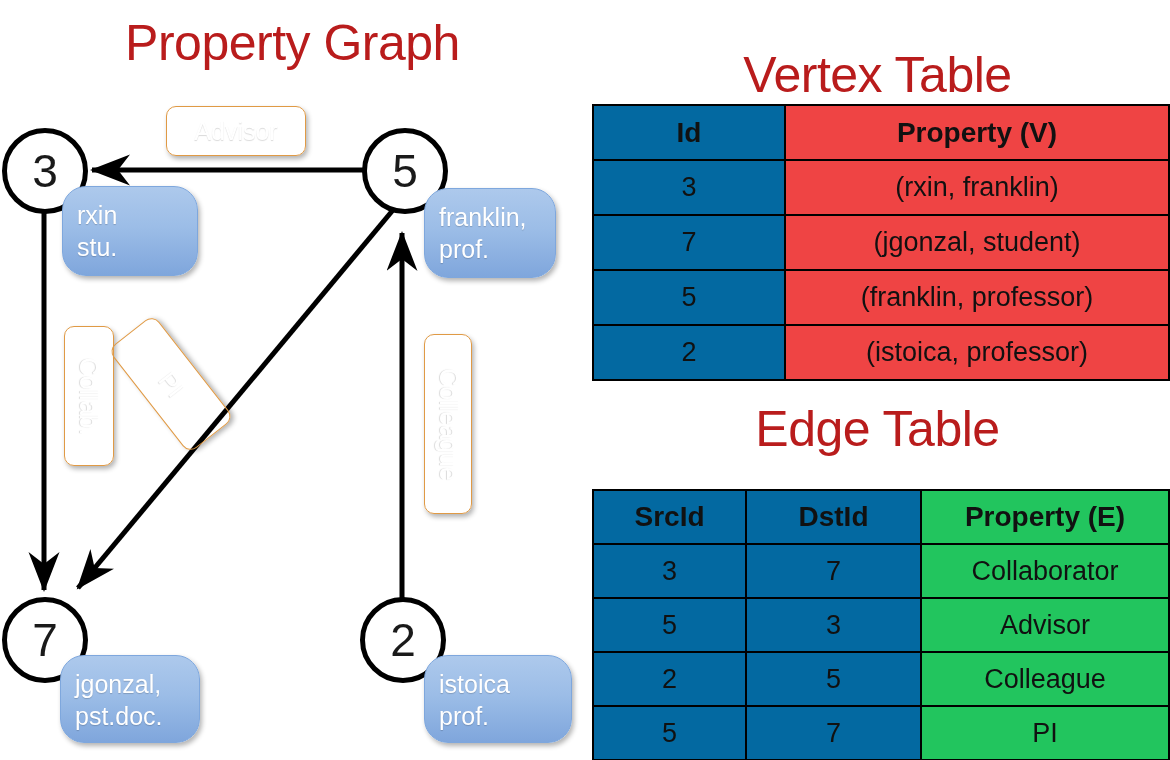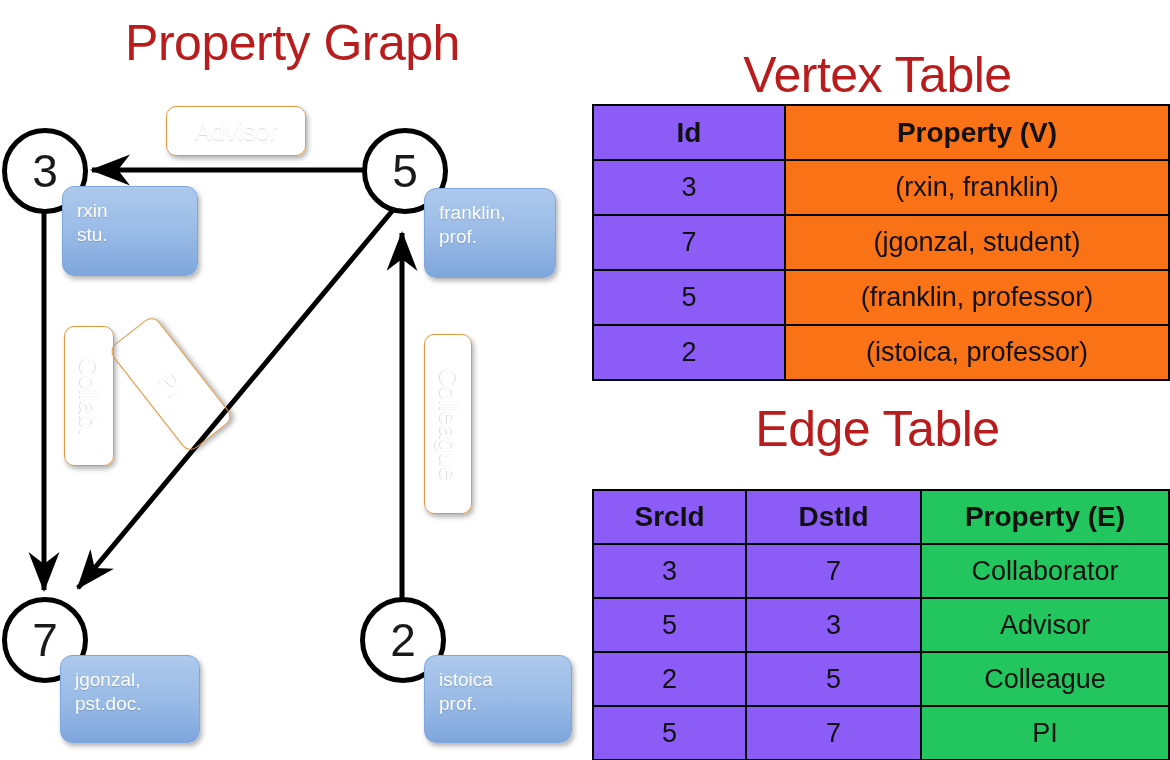--- a/index.html
+++ b/index.html
@@ -53,26 +53,26 @@
     justify-content: center;
     font-size: 46px;
     line-height: 1;
     color: #1a1a1a;
     z-index: 4;
   }
 
   
   .prop-box {
     position: absolute;
-    border-radius: 12px;
+    border-radius: 24px;
     background: linear-gradient(180deg, #adc9ec 0%, #9cbde7 45%, #7fa6dc 100%);
     border: 1px solid #7ea7dd;
     box-shadow: 2px 3px 5px rgba(0,0,0,0.30);
     color: #ffffff;
-    font-size: 19px;
+    font-size: 25px;
     line-height: 1.28;
     padding: 12px 14px;
     box-sizing: border-box;
     z-index: 6;
     text-shadow: 0 1px 1px rgba(0,0,0,0.18);
   }
 
   
   .edge-label {
     position: absolute;
@@ -103,23 +103,23 @@
     text-align: center;
     font-weight: 400;
     font-size: 27px;
     color: #111;
     padding: 0;
   }
   .data-table .hdr {
     font-weight: 700;
     font-size: 28px;
   }
-  .cell-blue { background: #f97316; }
+  .cell-blue { background: #ef4444; }
   .cell-orange { background: #22c55e; }
-  .cell-plain { background: #8b5cf6; }
+  .cell-plain { background: #0369a1; }
 
   #vertex-table { left: 592px; top: 104px; width: 576px; }
   #vertex-table col.c-id   { width: 192px; }
   #vertex-table col.c-prop { width: 384px; }
   #vertex-table tr { height: 55px; }
 
   #edge-table { left: 592px; top: 489px; width: 576px; }
   #edge-table col.c-src  { width: 153px; }
   #edge-table col.c-dst  { width: 175px; }
   #edge-table col.c-prop { width: 248px; }

